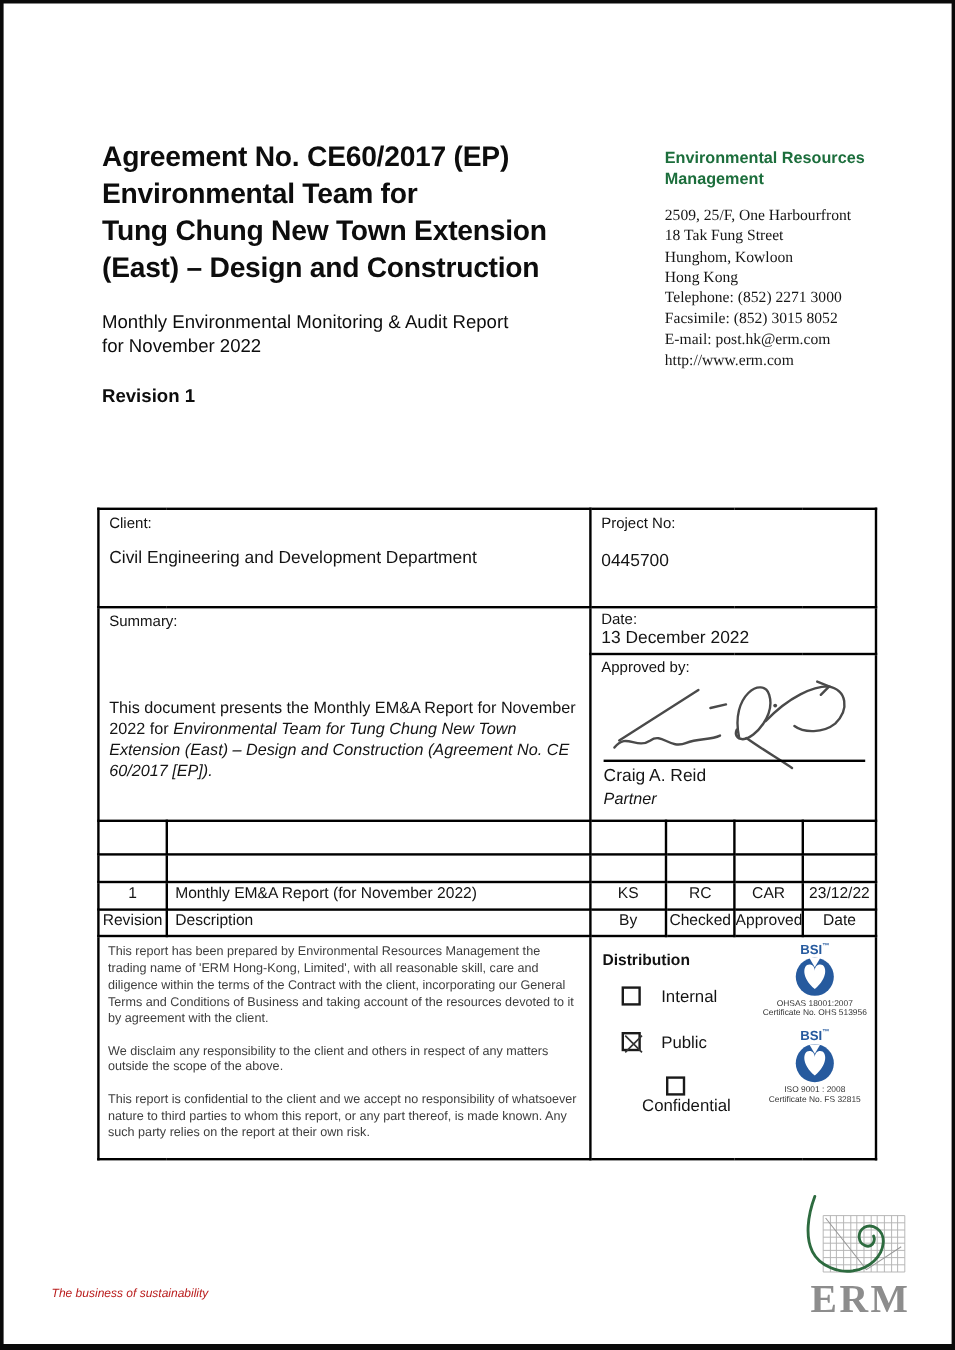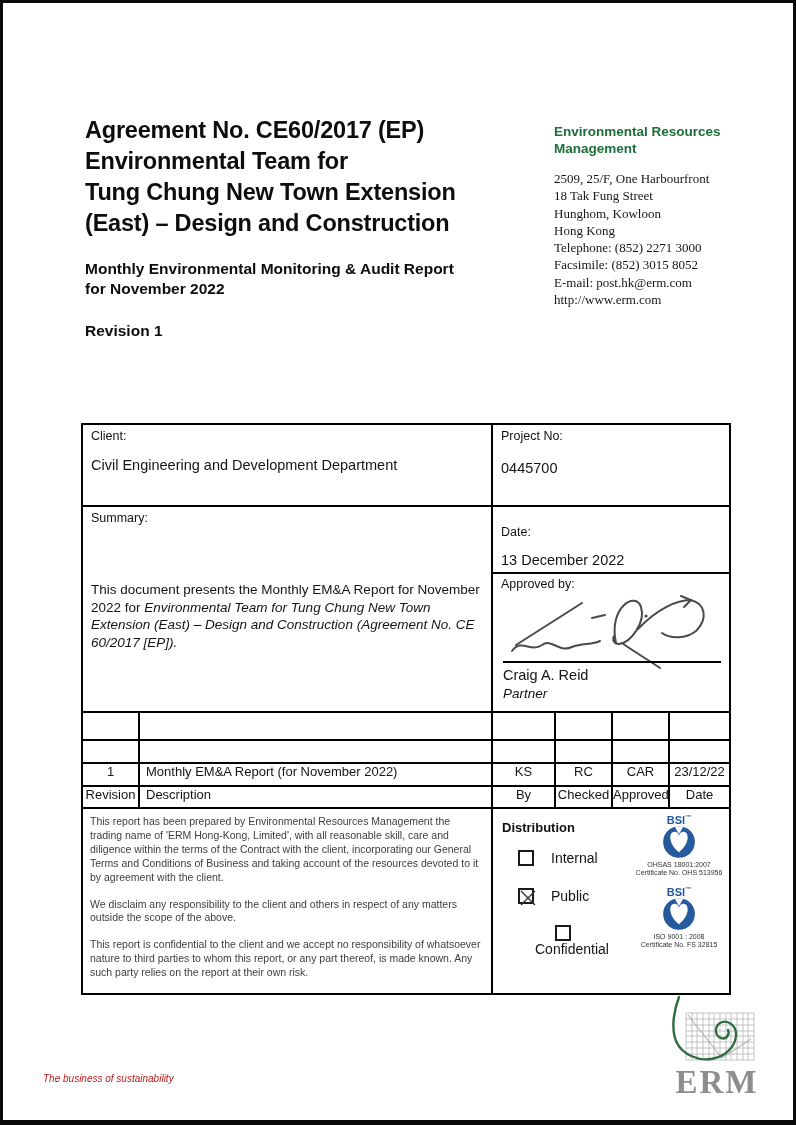--- a/index.html
+++ b/index.html
@@ -14,21 +14,21 @@
     color:#141414;
     overflow:hidden;
   }
   .title{
     position:absolute;left:82px;top:112px;
     font-size:23.5px;font-weight:bold;line-height:31px;
     white-space:pre-line;letter-spacing:-0.2px;color:#0d0d0d;
   }
   .subtitle{
     position:absolute;left:82px;top:256px;
-    font-size:15.5px;font-weight:bold;line-height:20px;white-space:pre-line;color:#0d0d0d;
+    font-size:15.5px;font-weight:normal;line-height:20px;white-space:pre-line;color:#0d0d0d;
   }
   .revision{
     position:absolute;left:82px;top:319px;
     font-size:15.5px;font-weight:bold;color:#0d0d0d;
   }
   .doccode{
     position:absolute;left:82px;top:362px;
     font-size:12.8px;font-weight:bold;font-style:italic;color:#0d0d0d;
   }
   .company{position:absolute;left:551px;top:120px;width:190px;}
@@ -44,21 +44,21 @@
     border-collapse:collapse;table-layout:fixed;
   }
   table.doc td{
     border:2px solid #000;vertical-align:top;padding:0;overflow:hidden;
     font-size:13px;color:#141414;
   }
   .cell-pad{padding:4px 8px;}
   .small-label{font-size:12.5px;color:#121212;}
   .client-value{margin-top:14px;font-size:14.5px;}
   .project-value{margin-top:17px;font-size:14.5px;}
-  .date-value{margin-top:13px;font-size:14.5px;}
+  .date-value{margin-top:1px;font-size:14.5px;}
   .summary-body{
     margin-top:56px;font-size:13.5px;line-height:17.5px;width:396px;color:#141414;
   }
   .summary-body .em{font-style:italic;}
 
   .approved-cell-inner{position:relative;height:130px;}
   .sig-svg{position:absolute;left:4px;top:14px;}
   .sig-line{position:absolute;left:2px;right:0px;top:84px;border-top:2px solid #000;}
   .approver-name{position:absolute;left:2px;top:90px;font-size:14.5px;}
   .approver-role{position:absolute;left:2px;top:109px;font-size:13.5px;font-style:italic;}
@@ -148,21 +148,21 @@
       </td>
     </tr>
     <tr style="height:35px">
       <td colspan="2" rowspan="2">
         <div class="cell-pad">
           <div class="small-label">Summary:</div>
           <div class="summary-body"><span>This document presents the Monthly EM&amp;A Report for November 2022 for </span><span class="em">Environmental Team for Tung Chung New Town Extension (East) – Design and Construction (Agreement No. CE 60/2017 [EP]).</span></div>
         </div>
       </td>
       <td colspan="4">
-        <div class="cell-pad" style="padding-top:18px;">
+        <div class="cell-pad" style="padding-top:2px;">
           <div class="small-label">Date:</div>
           <div class="date-value">13 December 2022</div>
         </div>
       </td>
     </tr>
     <tr style="height:134px">
       <td colspan="4">
         <div class="cell-pad" style="padding-top:3px;">
           <div class="approved-cell-inner">
             <div class="small-label">Approved by:</div>

